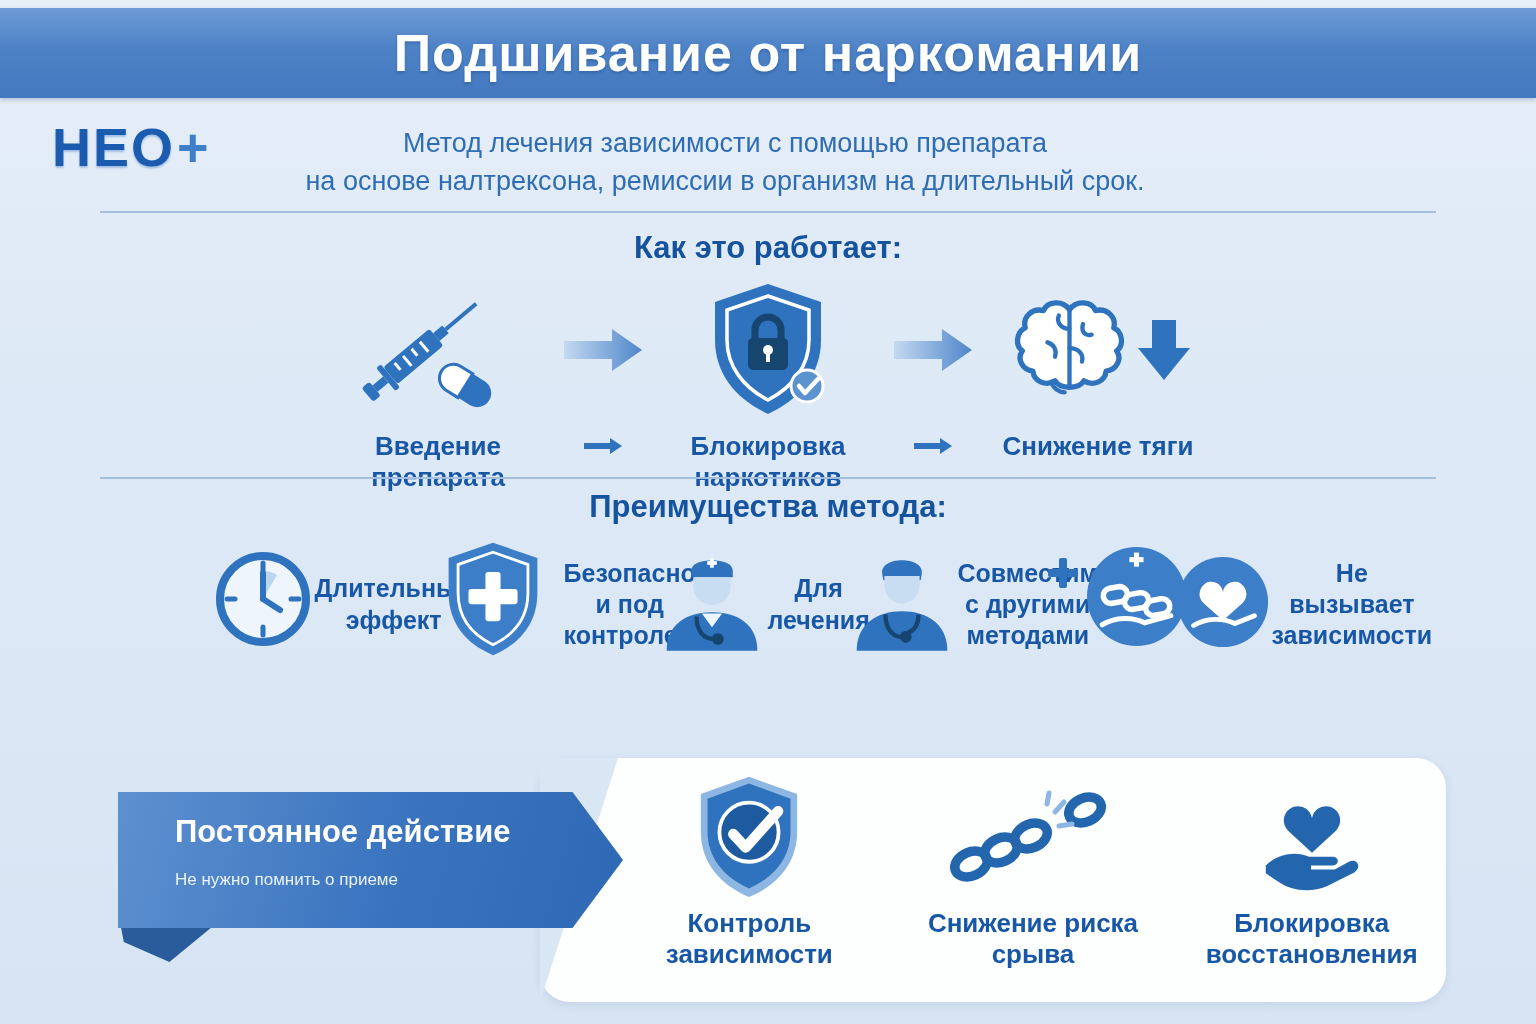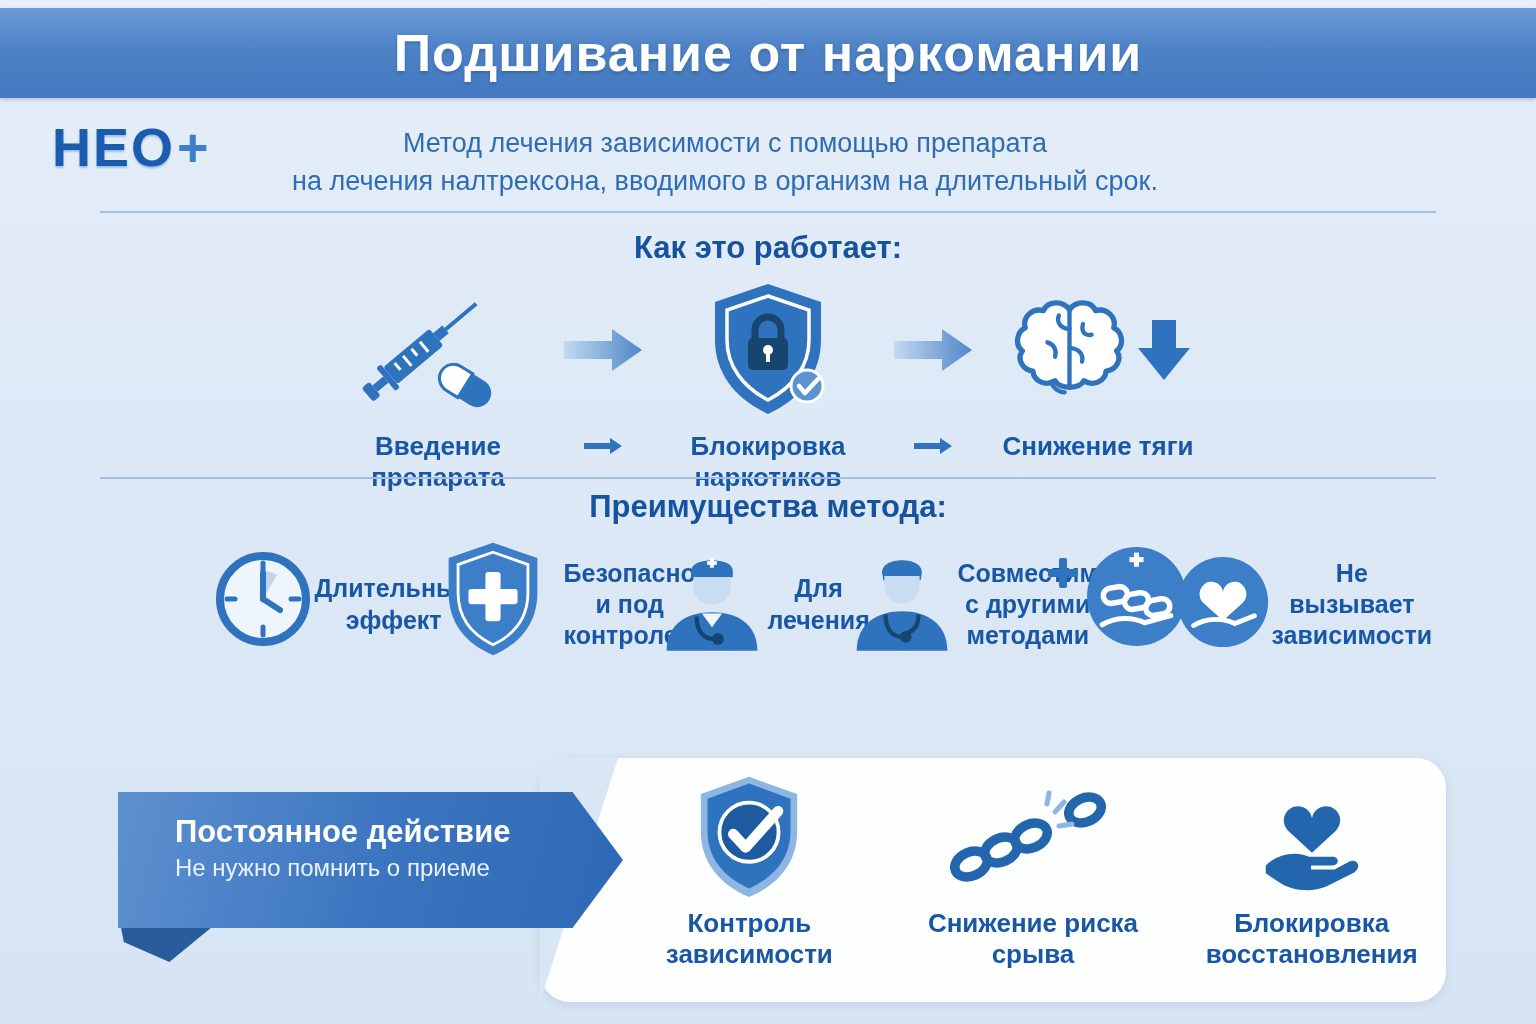--- a/index.html
+++ b/index.html
@@ -104,42 +104,42 @@
   }
 
   .ribbon {
     position: absolute; left: 118px; top: 792px; width: 505px; height: 136px;
     background: linear-gradient(105deg, #5d90cf 0%, #3a74bf 55%, #2f68b4 100%);
     clip-path: polygon(0 0, 90% 0, 100% 50%, 90% 100%, 0 100%);
     padding: 22px 0 0 57px; z-index: 4;
     box-shadow: 0 3px 8px rgba(30,70,130,.3);
   }
   .ribbon-title { color: #ffffff; font-size: 31px; font-weight: 700; }
-  .ribbon-subtitle { color: #eaf2fc; font-size: 24px; margin-top: 4px; }
+  .ribbon-subtitle { color: #eaf2fc; font-size: 17px; margin-top: 20px; }
   .ribbon-tail {
     position: absolute; left: 120px; top: 922px; width: 95px; height: 40px;
     background: #2a5c9c; clip-path: polygon(0 0, 100% 6%, 52% 100%, 4% 50%);
     z-index: 3;
   }
 </style>
 </head>
 <body>
 
 <div class="page">
 
   <header class="header">
     <h1 class="title">Подшивание от наркомании</h1>
   </header>
 
   <div class="logo">
     <span class="logo-main">НЕО</span><span class="logo-plus">+</span>
   </div>
   <div class="intro-text">
     <div>Метод лечения зависимости с помощью препарата</div>
-    <div>на лечения налтрексона, вводимого в организм на длительный срок.</div>
+    <div>на основе налтрексона, ремиссии в организм на длительный срок.</div>
   </div>
 
   <div class="divider d1"></div>
 
   <h2 class="sec-heading h1pos">Как это работает:</h2>
 
   <div class="steps-row">
 
     <div class="step">
       <div class="step-icon">

